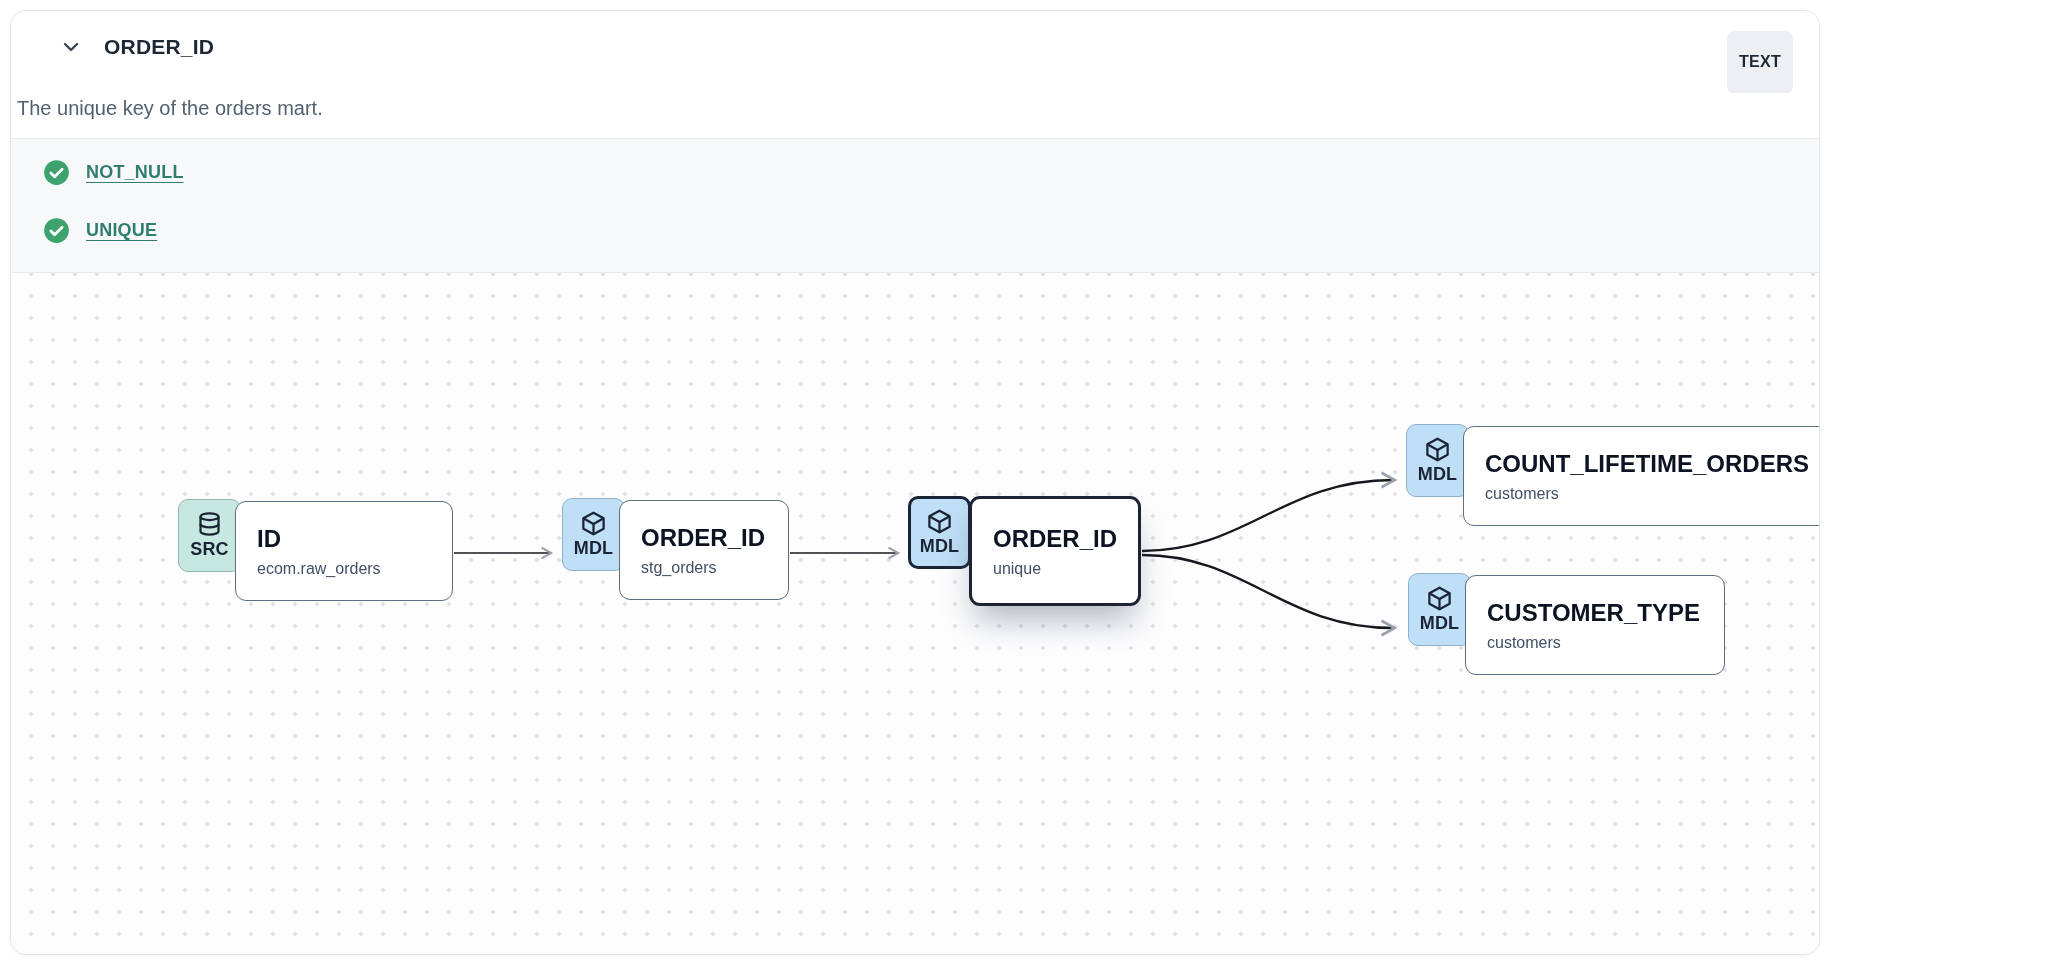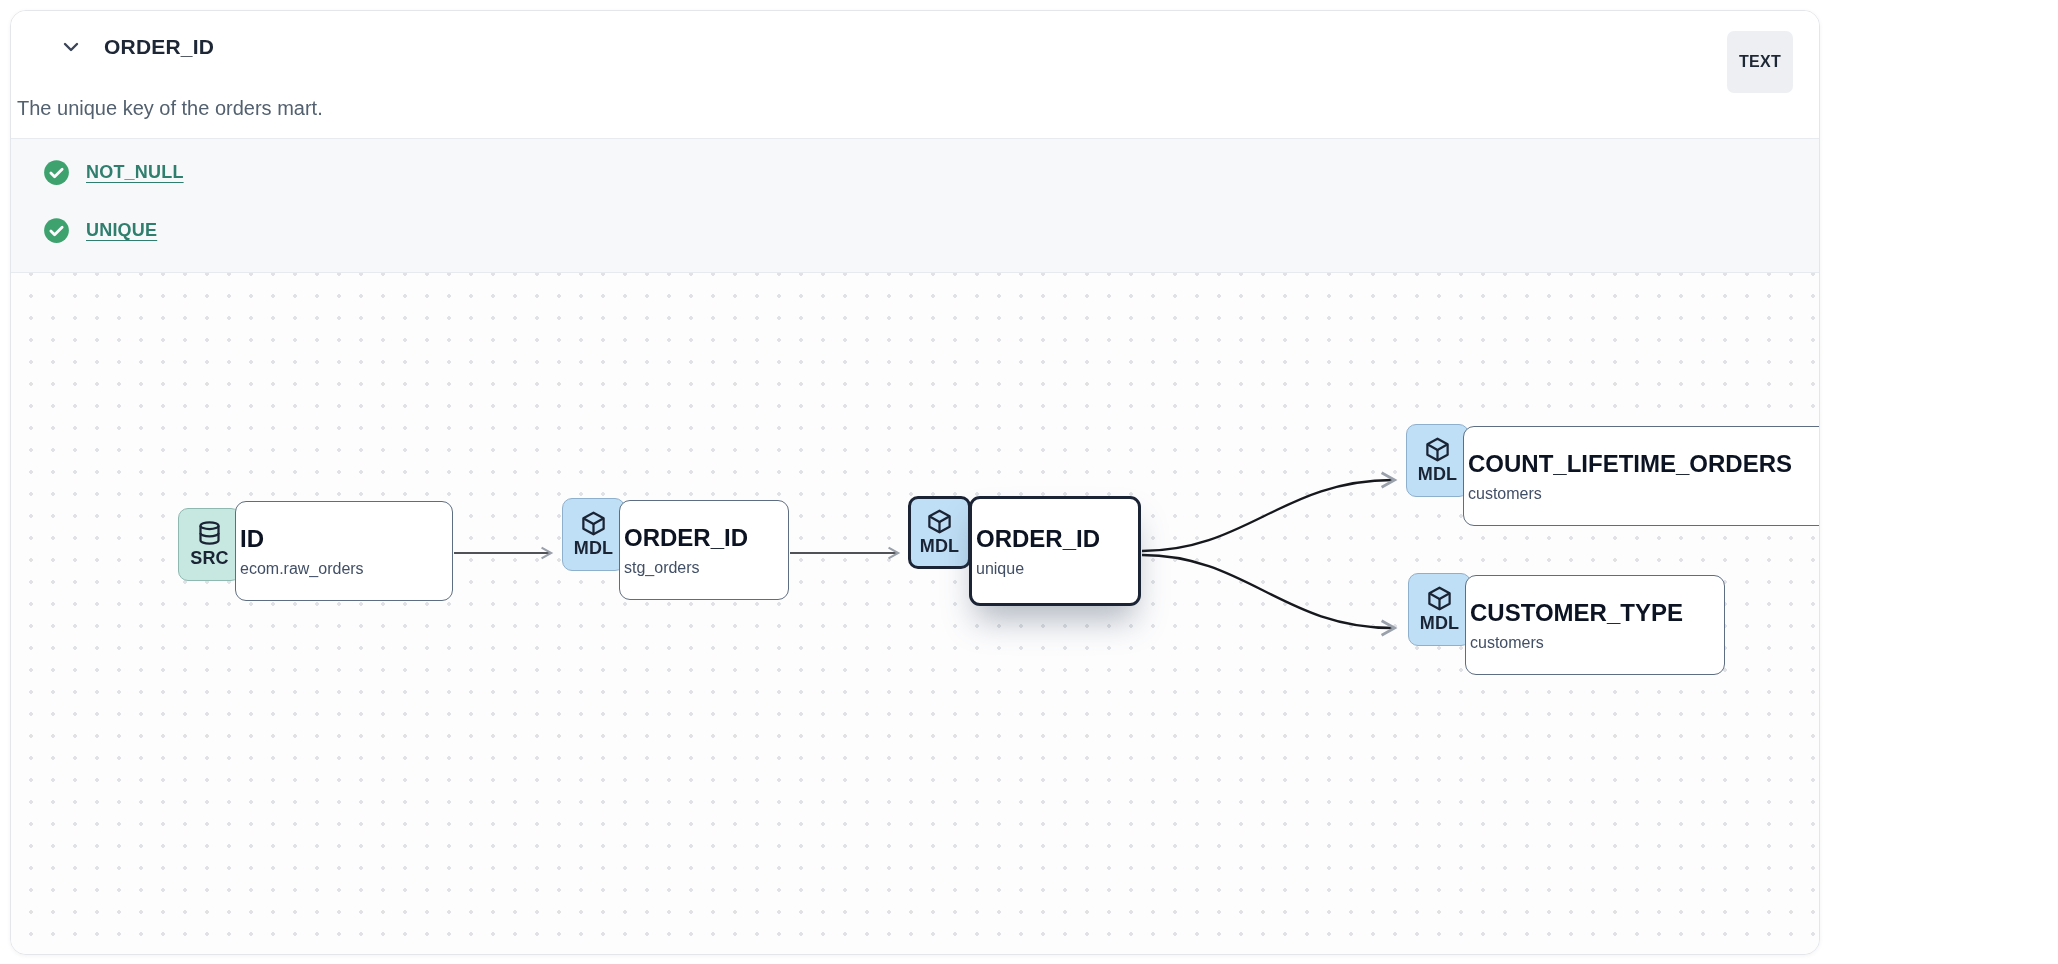--- a/index.html
+++ b/index.html
@@ -39,27 +39,27 @@
   .edges { position:absolute; left:0; top:0; pointer-events:none; }
   .edge { fill:none; stroke:#16181d; stroke-width:1.7; }
   .edge.bold { stroke-width:2.3; }
 
   .node { position:absolute; cursor:pointer; }
   .badge {
     position:absolute; left:0; top:0; width:63px; height:73px; border-radius:10px;
     border:1px solid #8da0b3; display:flex; flex-direction:column; align-items:center;
     justify-content:center; gap:1px; z-index:1;
   }
-  .badge.src { background:#c6e8e1; border-color:#8fb9b0;margin-top:9px; }
+  .badge.src { background:#c6e8e1; border-color:#8fb9b0; }
   .badge.mdl { background:#bfdff6; border-color:#8fb0cc; }
   .badge-label { font-size:18px; font-weight:600; color:#1b2435; letter-spacing:.2px; }
   .badge svg { width:27px; height:27px; }
   .main {
     position:absolute; left:57px; top:2px; min-height:100px; background:#fff;
-    border:1px solid #5e6e82; border-radius:11px; padding:14px 4px;
+    border:1px solid #5e6e82; border-radius:11px; padding:14px 21px;
     display:flex; flex-direction:column; justify-content:center; gap:7px; z-index:2;
   }
   .node-title { font-size:24px; font-weight:700; color:#0c1322; white-space:nowrap; }
   .node-sub { font-size:16px; color:#414f66; white-space:nowrap; }
 
   .node.selected .badge { border:3px solid #1b2435; }
   .node.selected .main {
     left:61px; top:0; min-height:110px; border:3px solid #1b2435;
     box-shadow:0 20px 32px -6px rgba(71,85,105,.40);
   }

